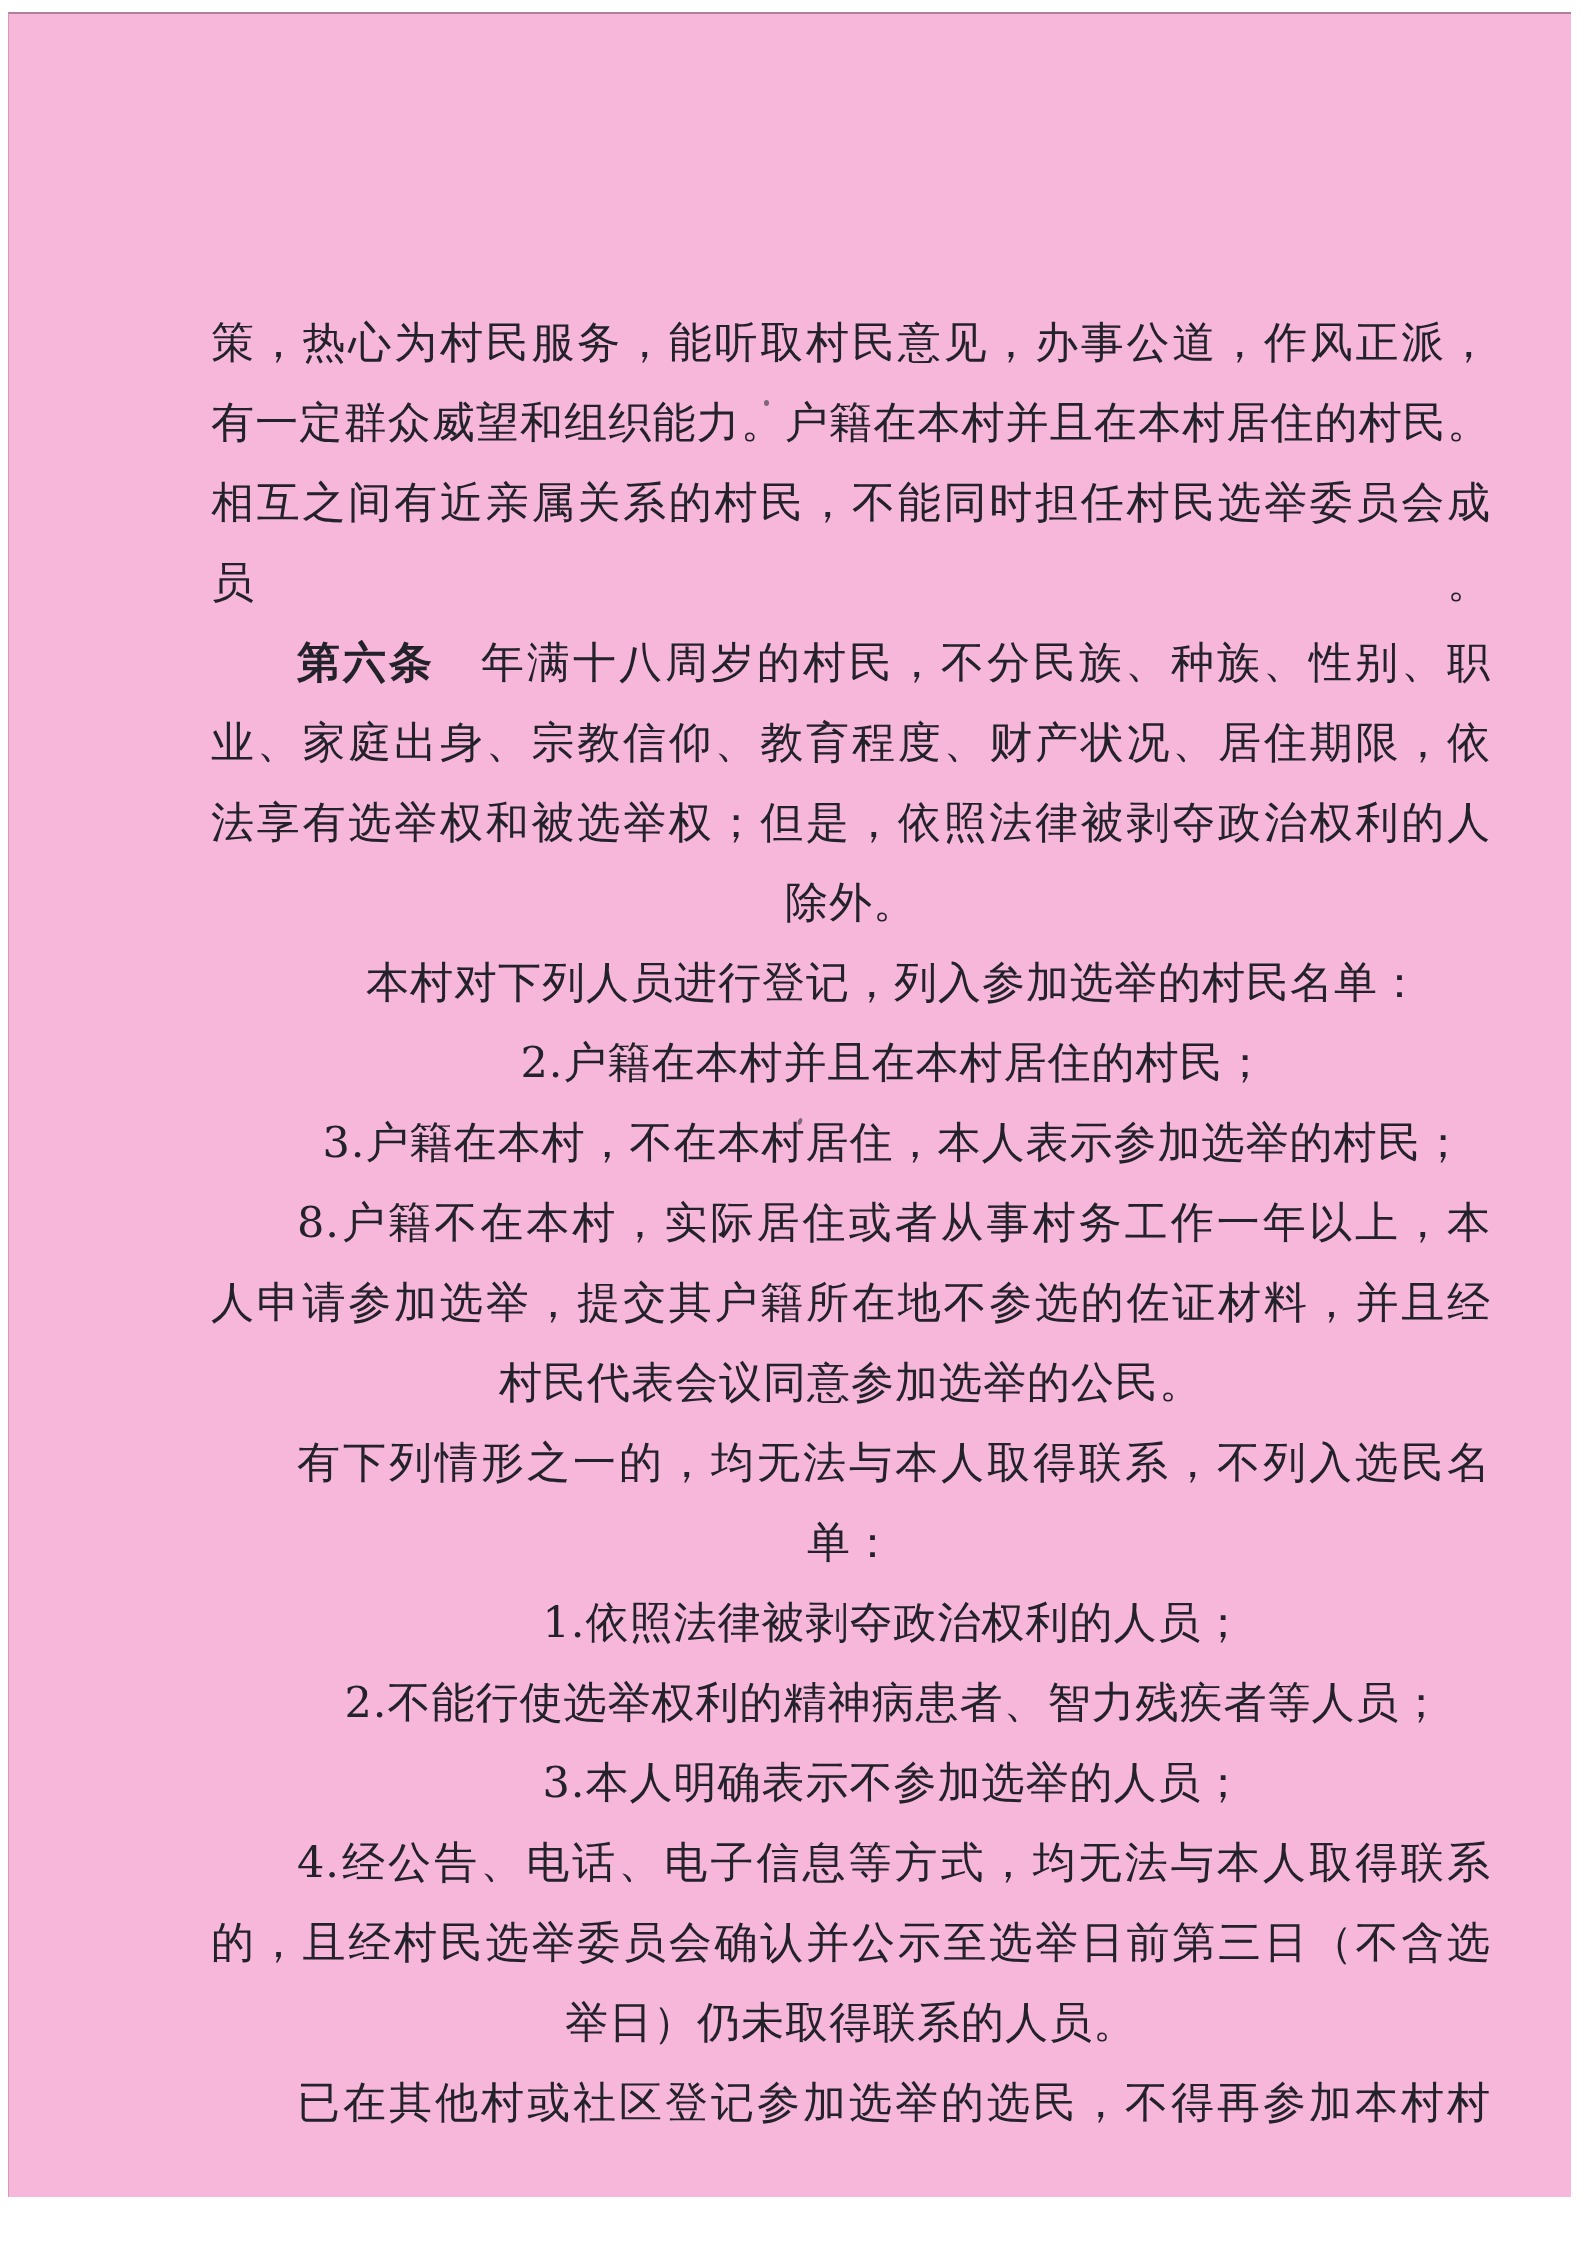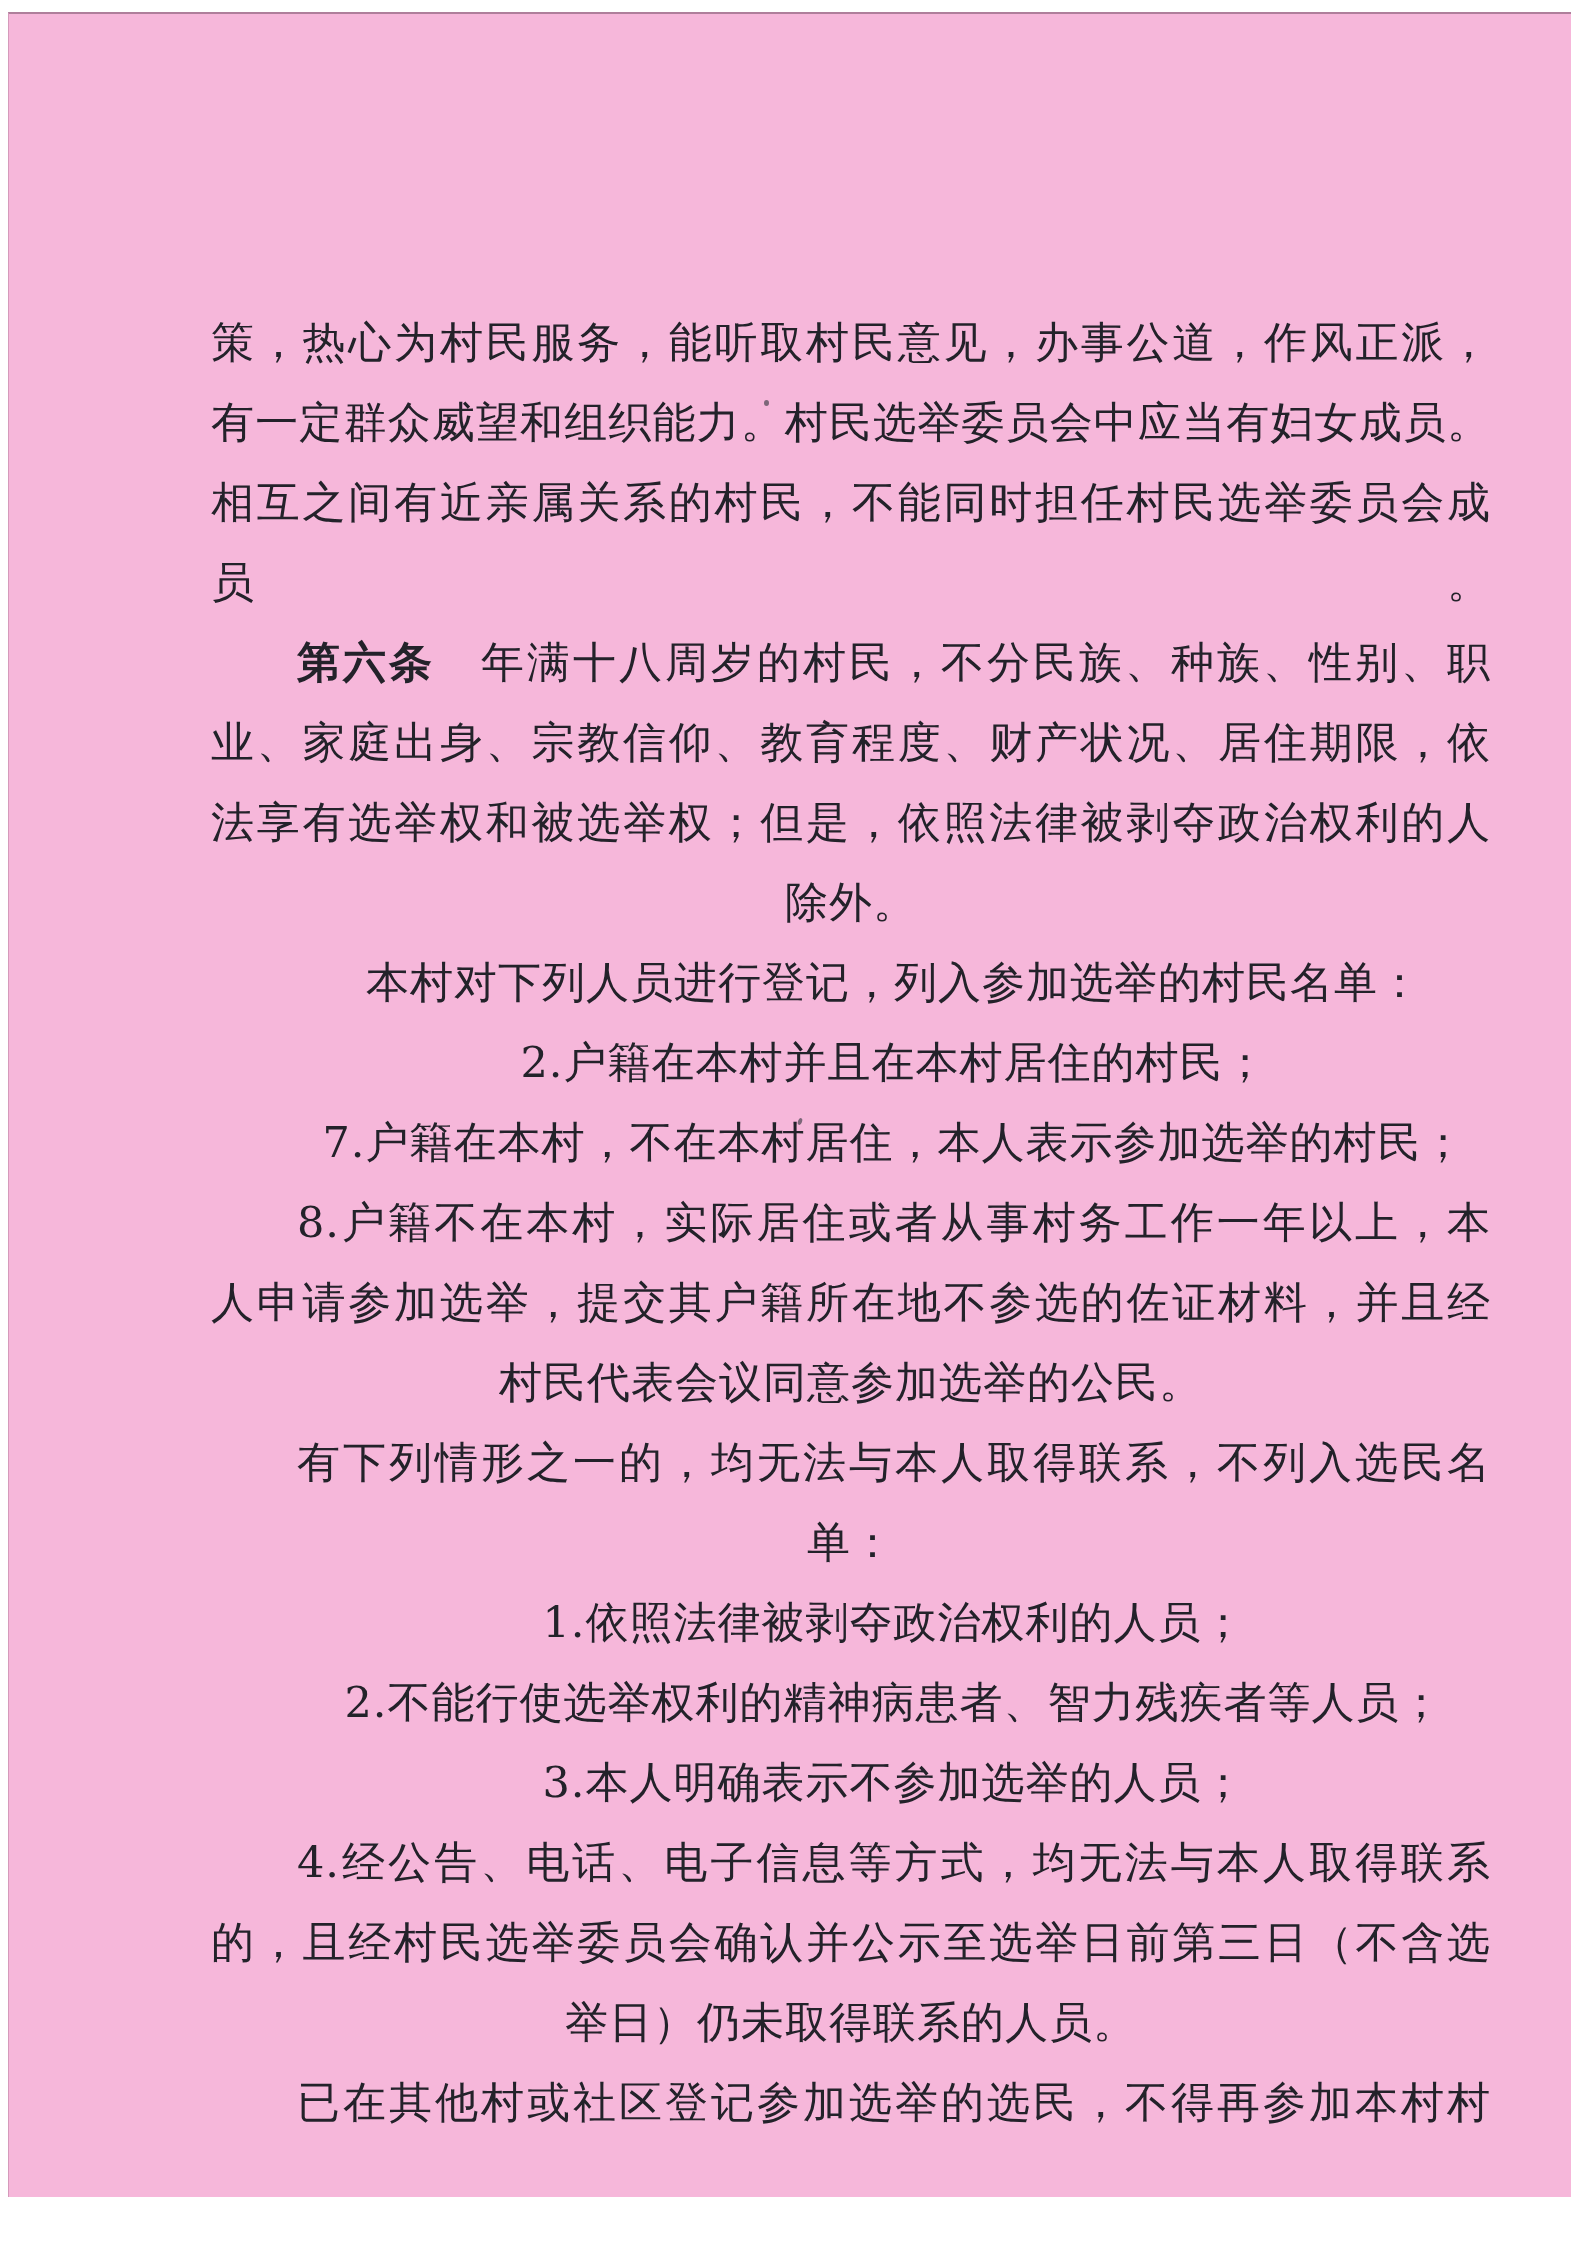--- a/index.html
+++ b/index.html
@@ -59,29 +59,29 @@
   .speck-1 { left: 755px; top: 386px; width: 5px; height: 6px; }
   .speck-2 { left: 789px; top: 1104px; width: 4px; height: 7px; transform: rotate(20deg); }
 </style>
 </head>
 <body>
 
 <div class="scan-page">
   <div class="paper">
     <div class="text-block" id="text-block">
         <div class="line just">策，热心为村民服务，能听取村民意见，办事公道，作风正派，</div>
-        <div class="line just">有一定群众威望和组织能力。村民选举委员会中应当有妇女成员。</div>
+        <div class="line just">有一定群众威望和组织能力。户籍在本村并且在本村居住的村民。</div>
         <div class="line just">相互之间有近亲属关系的村民，不能同时担任村民选举委员会成员。</div>
         <div class="line just" style="text-indent: 2em;"><span class="bold">第六条</span>　年满十八周岁的村民，不分民族、种族、性别、职</div>
         <div class="line just">业、家庭出身、宗教信仰、教育程度、财产状况、居住期限，依</div>
         <div class="line just">法享有选举权和被选举权；但是，依照法律被剥夺政治权利的人</div>
         <div class="line">除外。</div>
         <div class="line" style="text-indent: 2em;">本村对下列人员进行登记，列入参加选举的村民名单：</div>
         <div class="line" style="text-indent: 2em;">2.户籍在本村并且在本村居住的村民；</div>
-        <div class="line" style="text-indent: 2em;">7.户籍在本村，不在本村居住，本人表示参加选举的村民；</div>
+        <div class="line" style="text-indent: 2em;">3.户籍在本村，不在本村居住，本人表示参加选举的村民；</div>
         <div class="line just" style="text-indent: 2em;">8.户籍不在本村，实际居住或者从事村务工作一年以上，本</div>
         <div class="line just">人申请参加选举，提交其户籍所在地不参选的佐证材料，并且经</div>
         <div class="line">村民代表会议同意参加选举的公民。</div>
         <div class="line just" style="text-indent: 2em;">有下列情形之一的，均无法与本人取得联系，不列入选民名</div>
         <div class="line">单：</div>
         <div class="line" style="text-indent: 2em;">1.依照法律被剥夺政治权利的人员；</div>
         <div class="line" style="text-indent: 2em;">2.不能行使选举权利的精神病患者、智力残疾者等人员；</div>
         <div class="line" style="text-indent: 2em;">3.本人明确表示不参加选举的人员；</div>
         <div class="line just" style="text-indent: 2em;">4.经公告、电话、电子信息等方式，均无法与本人取得联系</div>
         <div class="line just">的，且经村民选举委员会确认并公示至选举日前第三日（不含选</div>

